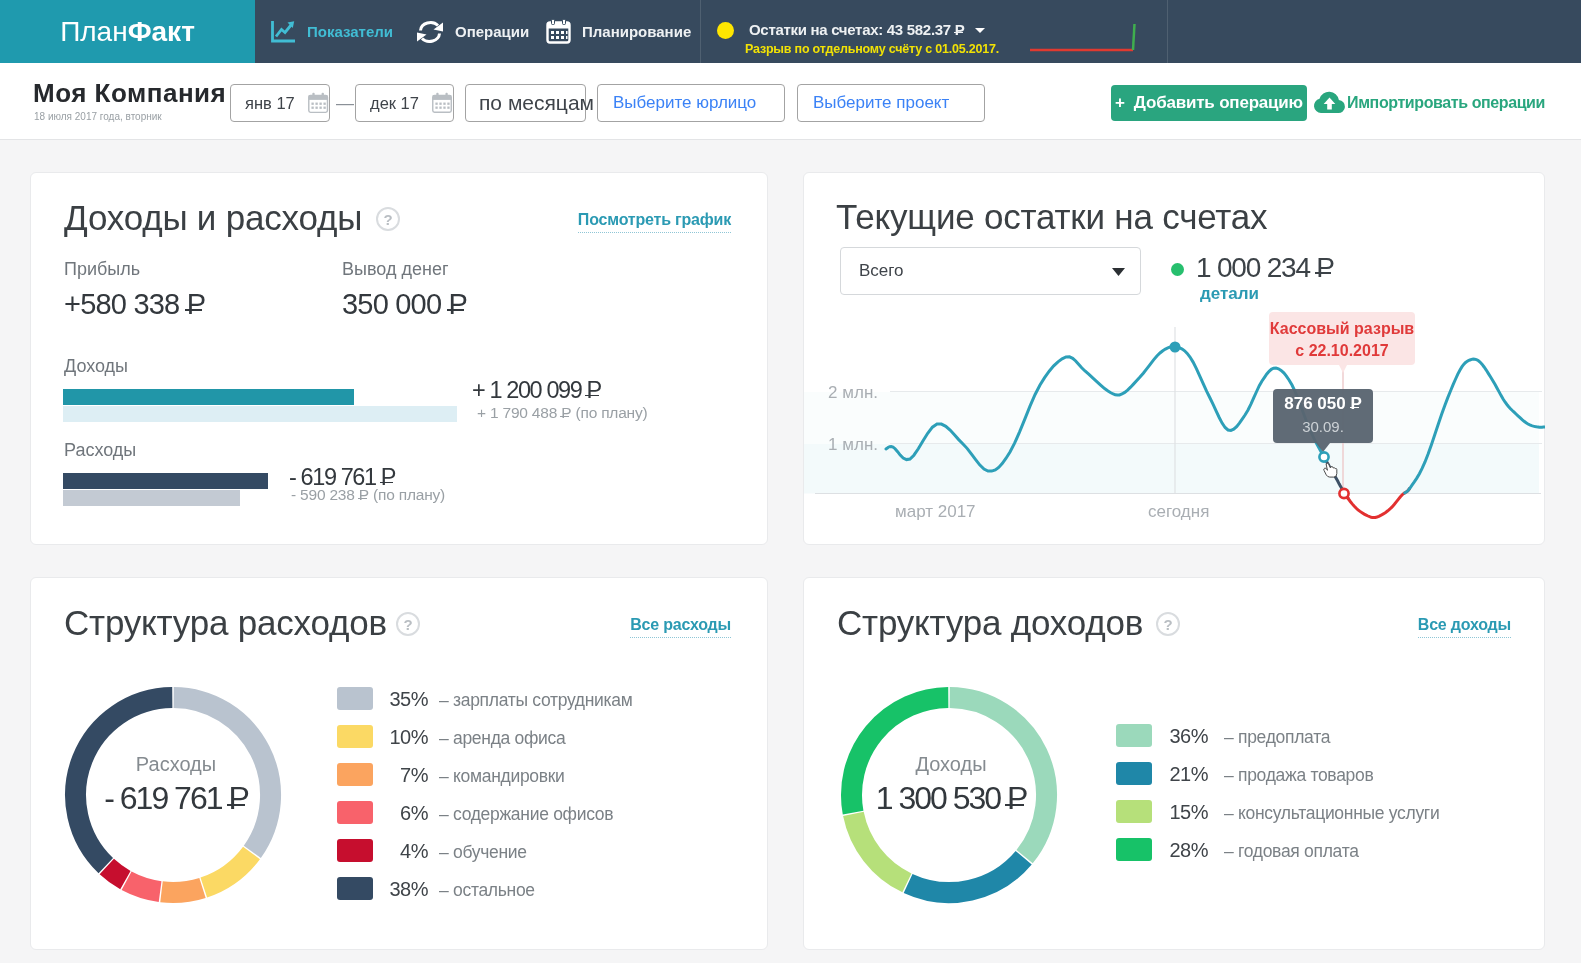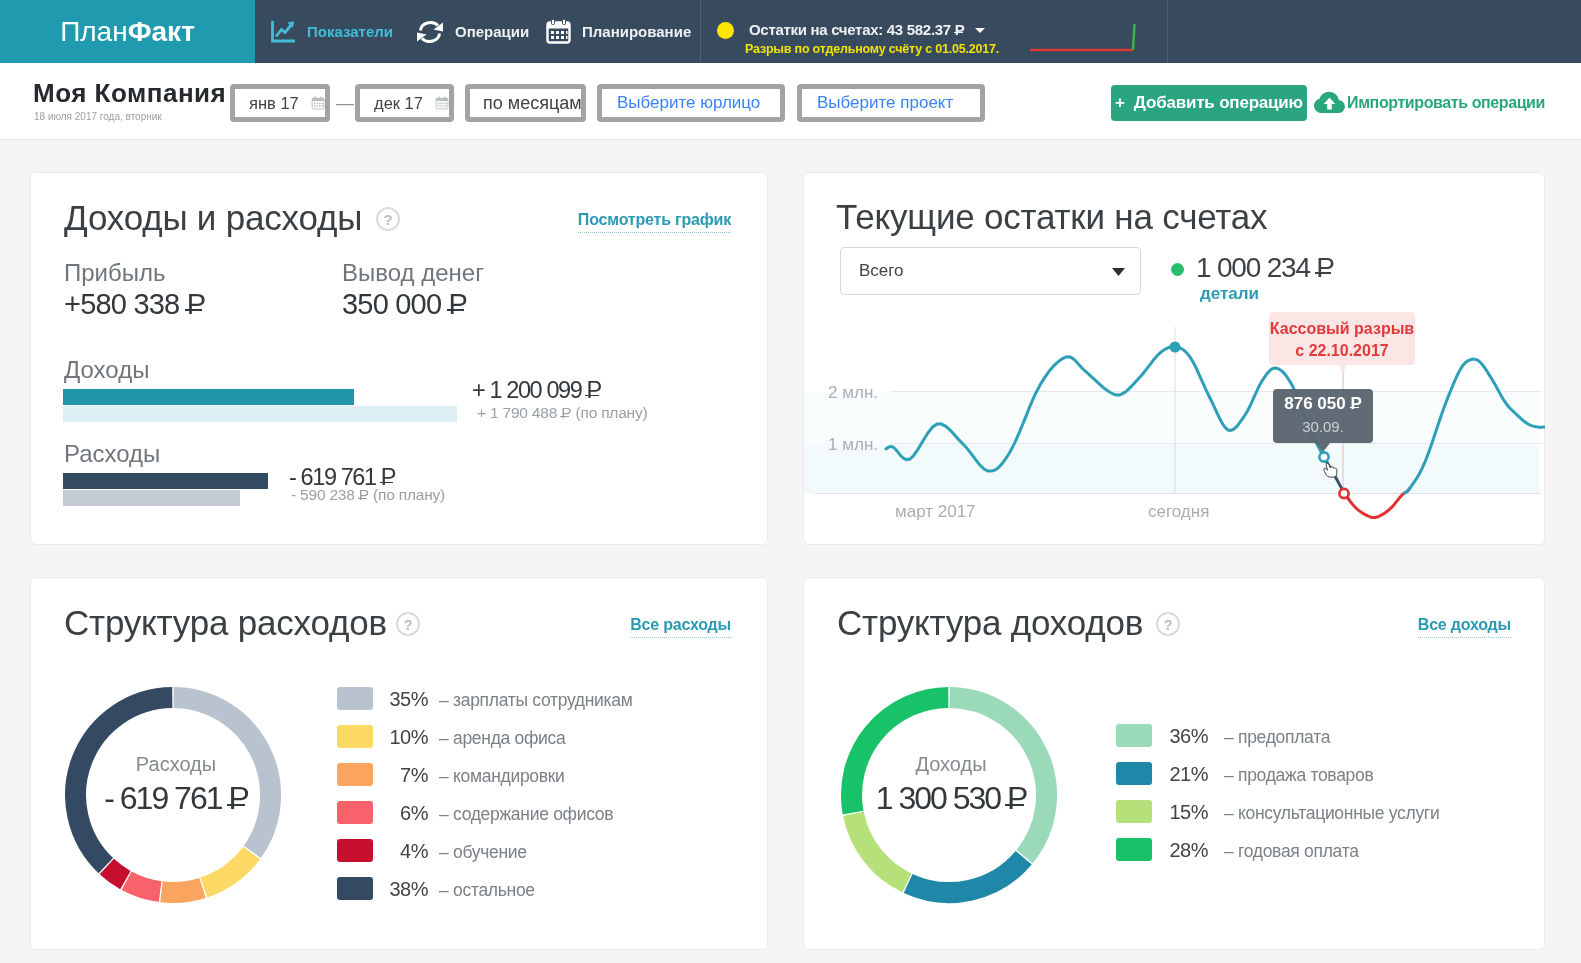--- a/index.html
+++ b/index.html
@@ -15,30 +15,30 @@
 .navdiv{position:absolute;top:0;width:1px;height:63px;background:rgba(255,255,255,0.12)}
 #ost{position:absolute;left:717px;top:13px}
 #ostdot{position:absolute;left:0;top:9px;width:17px;height:17px;border-radius:50%;background:#ffe600}
 #ostline1{position:absolute;left:32px;top:8px;width:300px;color:#eef1f3;font-weight:bold;font-size:15px;letter-spacing:-0.3px;white-space:nowrap}
 #ostline1 .car{display:inline-block;width:0;height:0;border-left:5px solid transparent;border-right:5px solid transparent;border-top:5px solid #fff;margin-left:7px;vertical-align:2px}
 #ostline2{position:absolute;left:28px;top:29px;color:#f2e205;font-weight:bold;font-size:12.5px;letter-spacing:-0.2px;white-space:nowrap}
 
 #hdr{position:absolute;left:0;top:63px;width:1581px;height:77px;background:#fff;border-bottom:1px solid #e3e4e6}
 #hco{position:absolute;left:33px;top:15px;font-size:26px;font-weight:bold;color:#26292d;letter-spacing:0.5px}
 #hdate{position:absolute;left:34px;top:48px;font-size:10px;color:#9aa0a5}
-.ibox{position:absolute;top:21px;height:38px;background:#fff;border:5px solid #a3a3a3;border-radius:4px;font-size:17px;color:#3f444a;display:flex;align-items:center;white-space:nowrap}
+.ibox{position:absolute;top:21px;height:38px;background:#fff;border:1px solid #a3a3a3;border-radius:4px;font-size:17px;color:#3f444a;display:flex;align-items:center;white-space:nowrap}
 .ph{color:#3b82f6}
 #btnadd{position:absolute;left:1111px;top:22px;width:196px;height:36px;background:#2aa57f;border-radius:4px;color:#fff;font-weight:bold;font-size:17px;text-align:center;line-height:36px;white-space:nowrap;letter-spacing:-0.2px}
 #implink{position:absolute;right:36px;top:31px;color:#29a67e;font-weight:bold;font-size:16px;letter-spacing:-0.4px;white-space:nowrap}
 
 .card{position:absolute;background:#fff;border:1px solid #e9eaec;border-radius:6px}
 .ctitle{position:absolute;font-size:35px;color:#3b4044;letter-spacing:-0.2px}
 .qm{position:absolute;width:24px;height:24px;border:2px solid #d9dcdf;border-radius:50%;color:#b9bec3;font-size:15px;text-align:center;line-height:22px;font-weight:bold}
 .tlink{position:absolute;color:#2b9ab3;font-weight:bold;font-size:16px;letter-spacing:-0.2px;border-bottom:1px dotted #8fc6d6;padding-bottom:3px}
-.glabel{position:absolute;font-size:24px;color:#70767c}
+.glabel{position:absolute;font-size:18px;color:#70767c}
 .bigval{position:absolute;font-size:29px;color:#33383d;letter-spacing:-0.8px;white-space:nowrap}
 .planline{position:absolute;font-size:15.5px;color:#9aa0a5;letter-spacing:-0.2px;white-space:nowrap}
 
 .sw{position:absolute;width:36px;height:23px;border-radius:3px}
 .pct{position:absolute;width:60px;font-size:20px;color:#3f4449;text-align:right;letter-spacing:-0.5px}
 .lbl{position:absolute;font-size:17.5px;color:#7b8186;letter-spacing:-0.3px;white-space:nowrap}
 .dcent{position:absolute;text-align:center}
 </style></head><body>
 
 <div id="nav">
@@ -120,21 +120,21 @@
           <rect x="5" y="12" width="2.6" height="2.6"></rect>
           <rect x="9.5" y="12" width="2.6" height="2.6"></rect>
           <rect x="14" y="12" width="2.6" height="2.6"></rect>
           <rect x="18.5" y="12" width="2.6" height="2.6"></rect>
           <rect x="5" y="16.5" width="2.6" height="2.6"></rect>
           <rect x="9.5" y="16.5" width="2.6" height="2.6"></rect>
           <rect x="14" y="16.5" width="2.6" height="2.6"></rect>
           <rect x="18.5" y="16.5" width="2.6" height="2.6"></rect>
         </g>
       </svg></div>
-  <div class="ibox" style="left:465px;width:121px;padding-left:13px;font-size:18px">по месяцам <svg width="12" height="7" viewBox="0 0 12 7" style="margin-left:9px">
+  <div class="ibox" style="left:465px;width:121px;padding-left:13px;font-size:21px">по месяцам <svg width="12" height="7" viewBox="0 0 12 7" style="margin-left:9px">
         <path d="M0 0 L12 0 L6 7 z" fill="#3f444a"></path>
       </svg></div>
   <div class="ibox ph" style="left:597px;width:188px;padding-left:15px">Выберите юрлицо</div>
   <div class="ibox ph" style="left:797px;width:188px;padding-left:15px">Выберите проект</div>
   <div id="btnadd">+&nbsp; Добавить операцию</div>
   <svg class="abs" style="left:1313px;top:26px" width="33" height="26" viewBox="0 0 33 26">
       <path d="M8 24 a7.2 7.2 0 0 1 -1.5-14.2 a10 10 0 0 1 19.4 1.2 a6.3 6.3 0 0 1 -0.9 13 z" fill="#29a67e"></path>
       <path d="M16.5 8.5 L22.3 15 L10.7 15 z" fill="#fff"></path>
       <rect x="14.2" y="14" width="4.6" height="6.5" fill="#fff"></rect>
     </svg>

